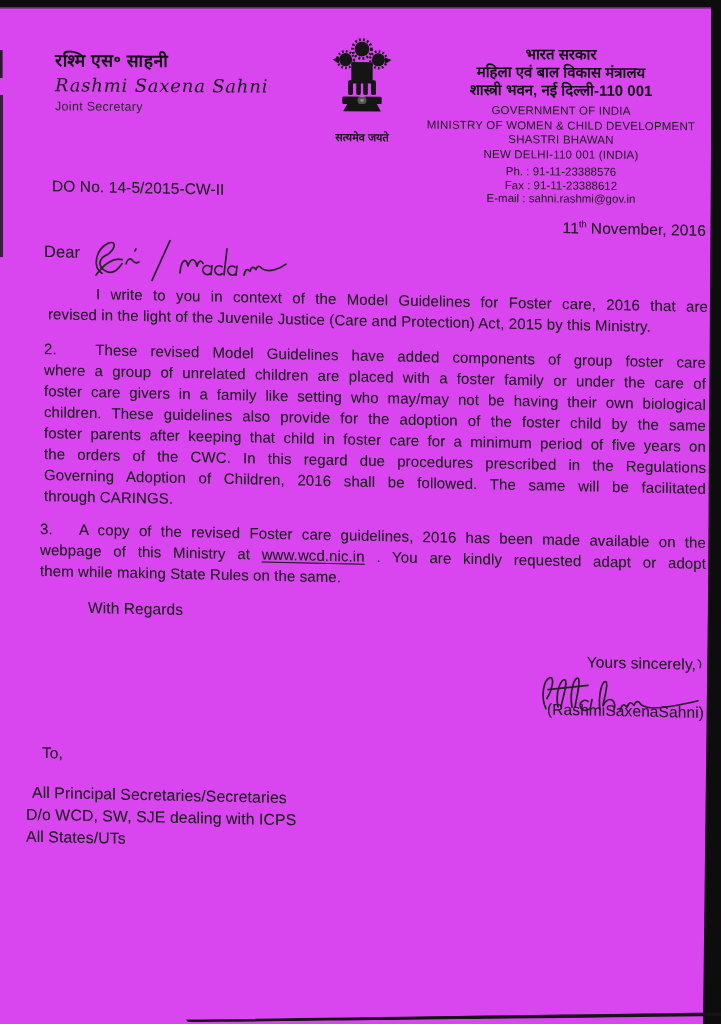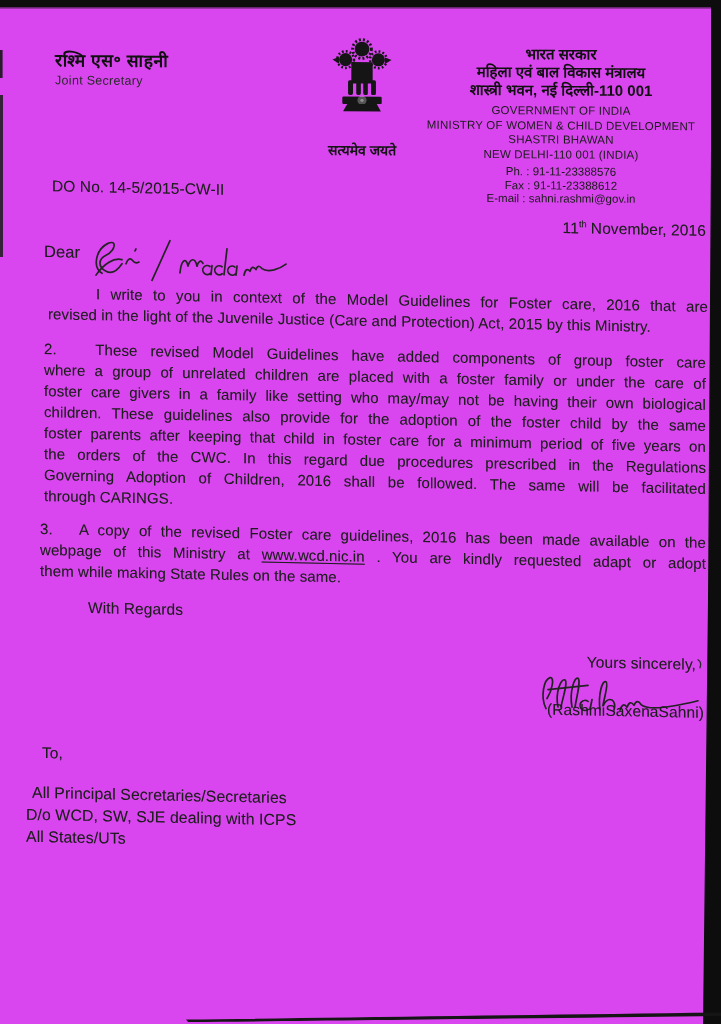--- a/index.html
+++ b/index.html
@@ -13,21 +13,21 @@
   
   .letterhead{position:absolute;left:0;top:40px;width:721px;height:190px;
     transform:skewY(.35deg);transform-origin:0 0;}
   .officer{position:absolute;left:55px;top:10px;line-height:1.15;}
   .officer .name-hi{font-size:17.5px;font-weight:bold;color:#101010;letter-spacing:.5px;}
   .officer .desig-hi{font-size:13.5px;margin-top:4px;color:#222;}
   .officer .name-en{font-family:"DejaVu Serif",serif;font-style:italic;font-size:18px;
     margin-top:5px;letter-spacing:.8px;color:#161616;}
   .officer .desig-en{font-size:12.5px;margin-top:3px;letter-spacing:.3px;color:#2a2a2a;}
   .emblem{position:absolute;left:328px;top:-6px;width:68px;text-align:center;}
-  .emblem .motto{font-size:14px;font-weight:bold;color:#141414;margin-top:12px;white-space:nowrap;}
+  .emblem .motto{font-size:11px;font-weight:bold;color:#141414;margin-top:1px;white-space:nowrap;}
   .ministry{position:absolute;left:405px;top:2px;width:312px;text-align:center;}
   .ministry .hi{font-size:15px;font-weight:bold;line-height:18px;color:#101010;}
   .ministry .en{font-size:11.5px;line-height:14.5px;letter-spacing:.2px;color:#1a1a1a;}
   .ministry .en.first{margin-top:4px;}
   .ministry .contact{font-size:11.5px;line-height:13.5px;color:#1a1a1a;}
   .ministry .contact.first{margin-top:4px;}
   
   .bodyblock{position:absolute;left:42px;top:172px;width:666px;height:740px;
     transform:skewY(1.2deg);transform-origin:0 0;z-index:2;
     font-size:15px;letter-spacing:.1px;
@@ -70,20 +70,21 @@
     <polygon points="711,0 721,0 721,1024 703,1024 708,600 711,150" fill="#0d0d0d"></polygon>
     <rect x="0" y="50" width="2.6" height="28" fill="#161616" opacity=".9"></rect>
     <rect x="0" y="95" width="3" height="162" fill="#1a1a1a" opacity=".85"></rect>
     <path d="M186,1019.5 C320,1018 520,1015 721,1012.5 L721,1016 C520,1018.5 320,1021 188,1022 Z" fill="#151515"></path>
   </svg>
 
   <div class="letterhead">
 
     <div class="officer">
       <div class="name-hi">रश्मि एस॰ साहनी</div>
+      <div class="name-en">Rashmi Saxena Sahni</div>
       <div class="desig-en">Joint Secretary</div>
     </div>
 
     <div class="emblem">
       <svg width="64" height="88" viewBox="0 0 78 104">
         <g fill="#151515" stroke="none">
 
           <circle cx="39" cy="14" r="9"></circle>
           <circle cx="39" cy="14" r="11.5" fill="none" stroke="#151515" stroke-width="3.4" stroke-dasharray="2.4 2.6"></circle>
 

